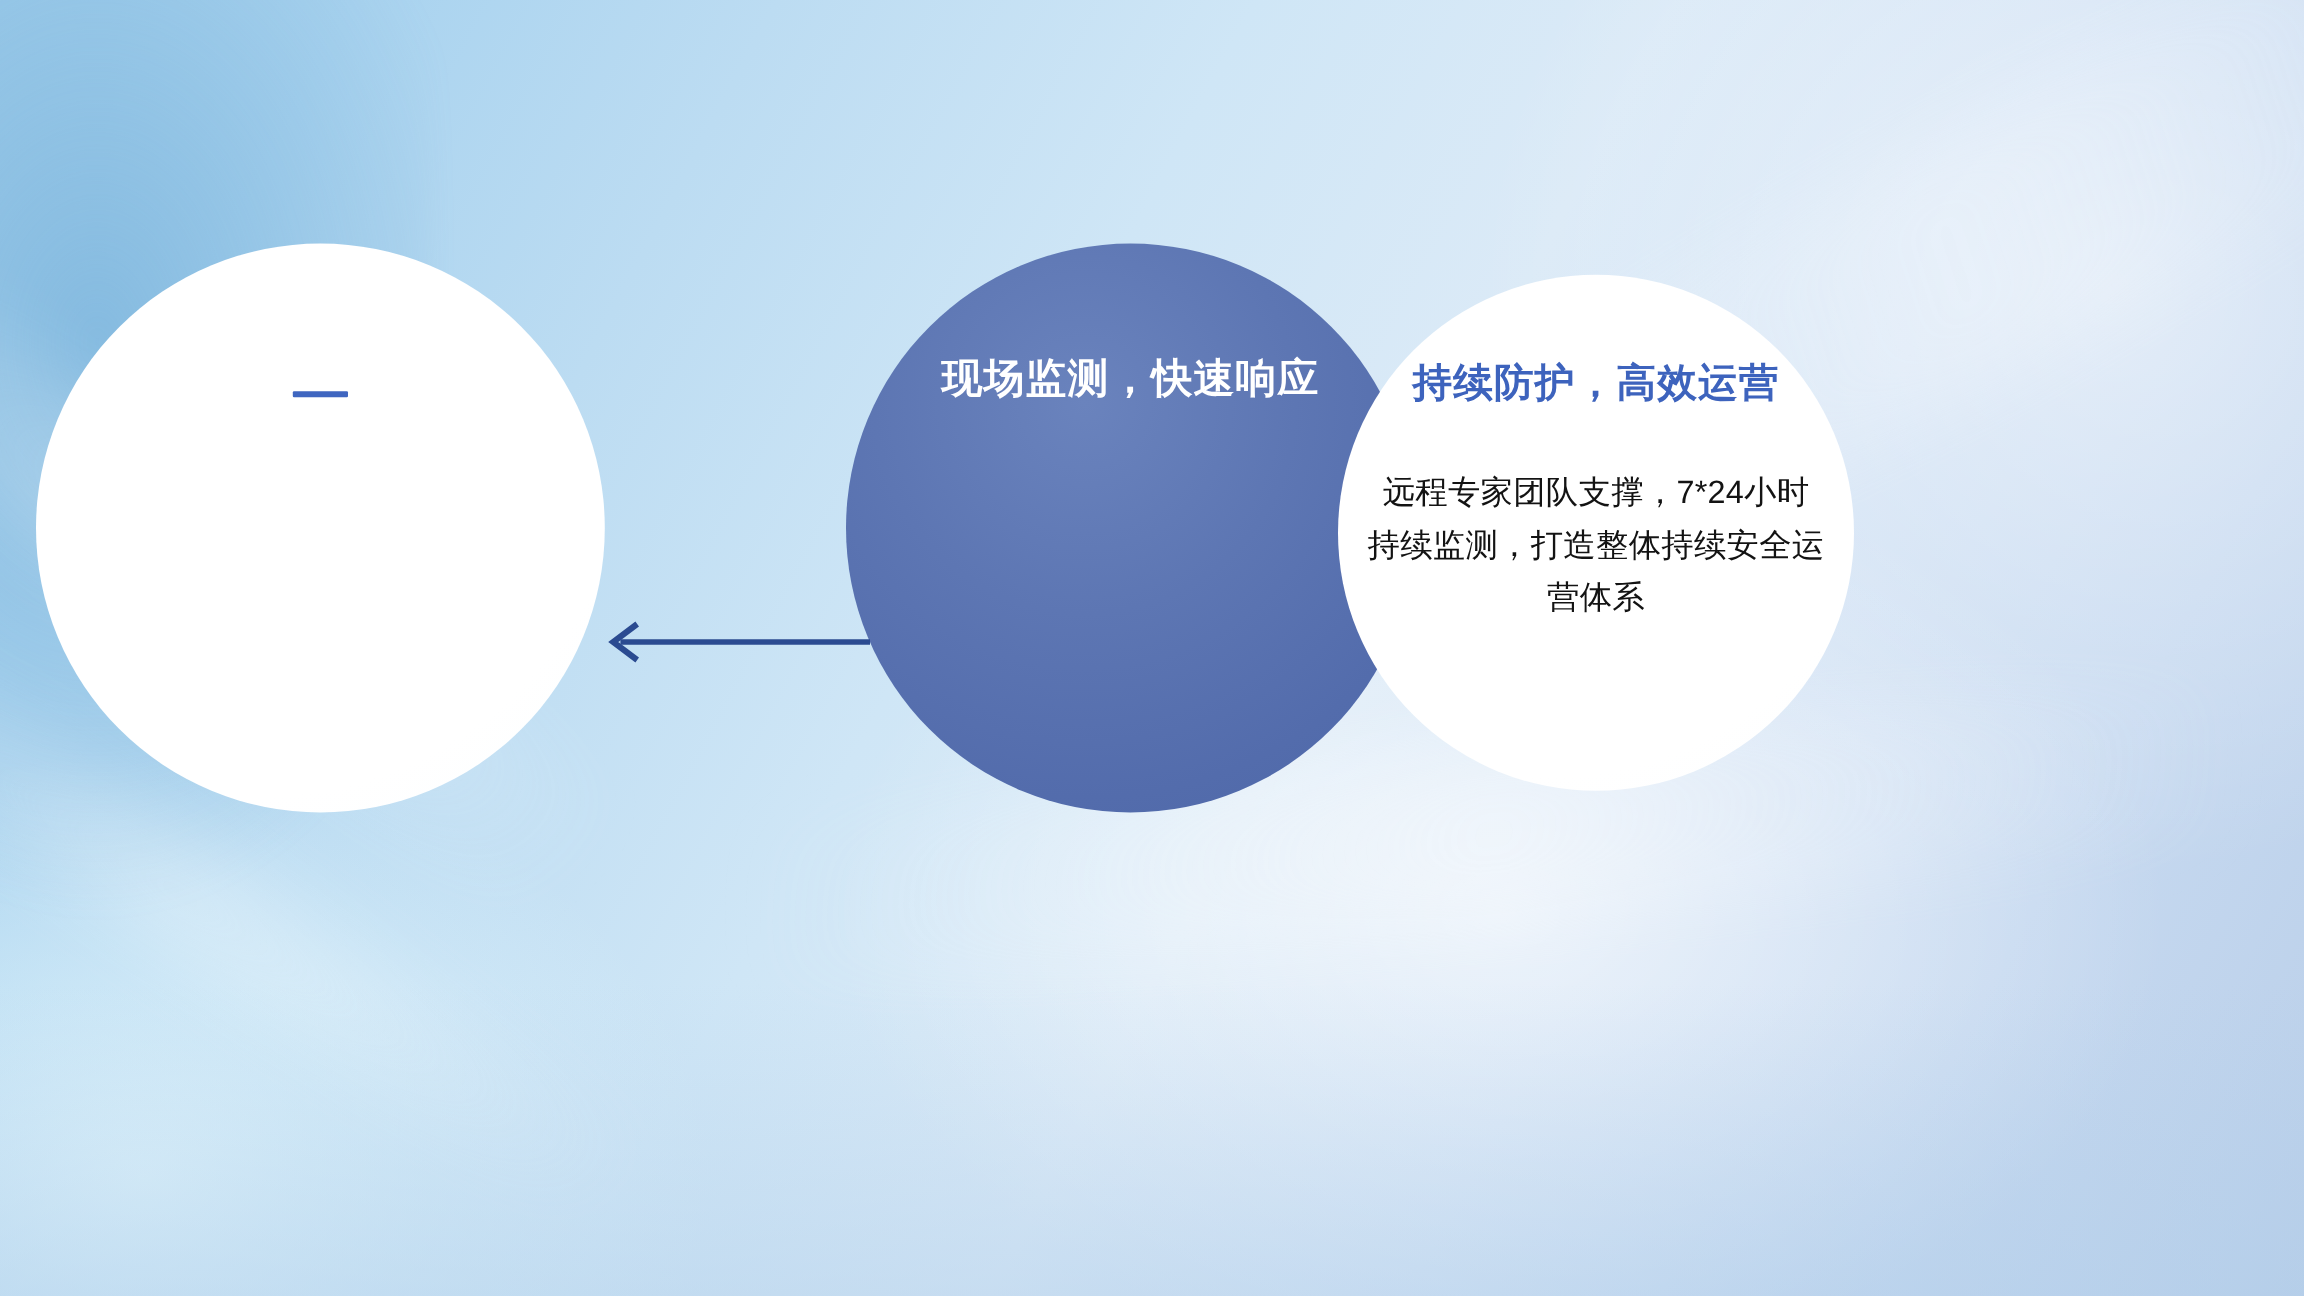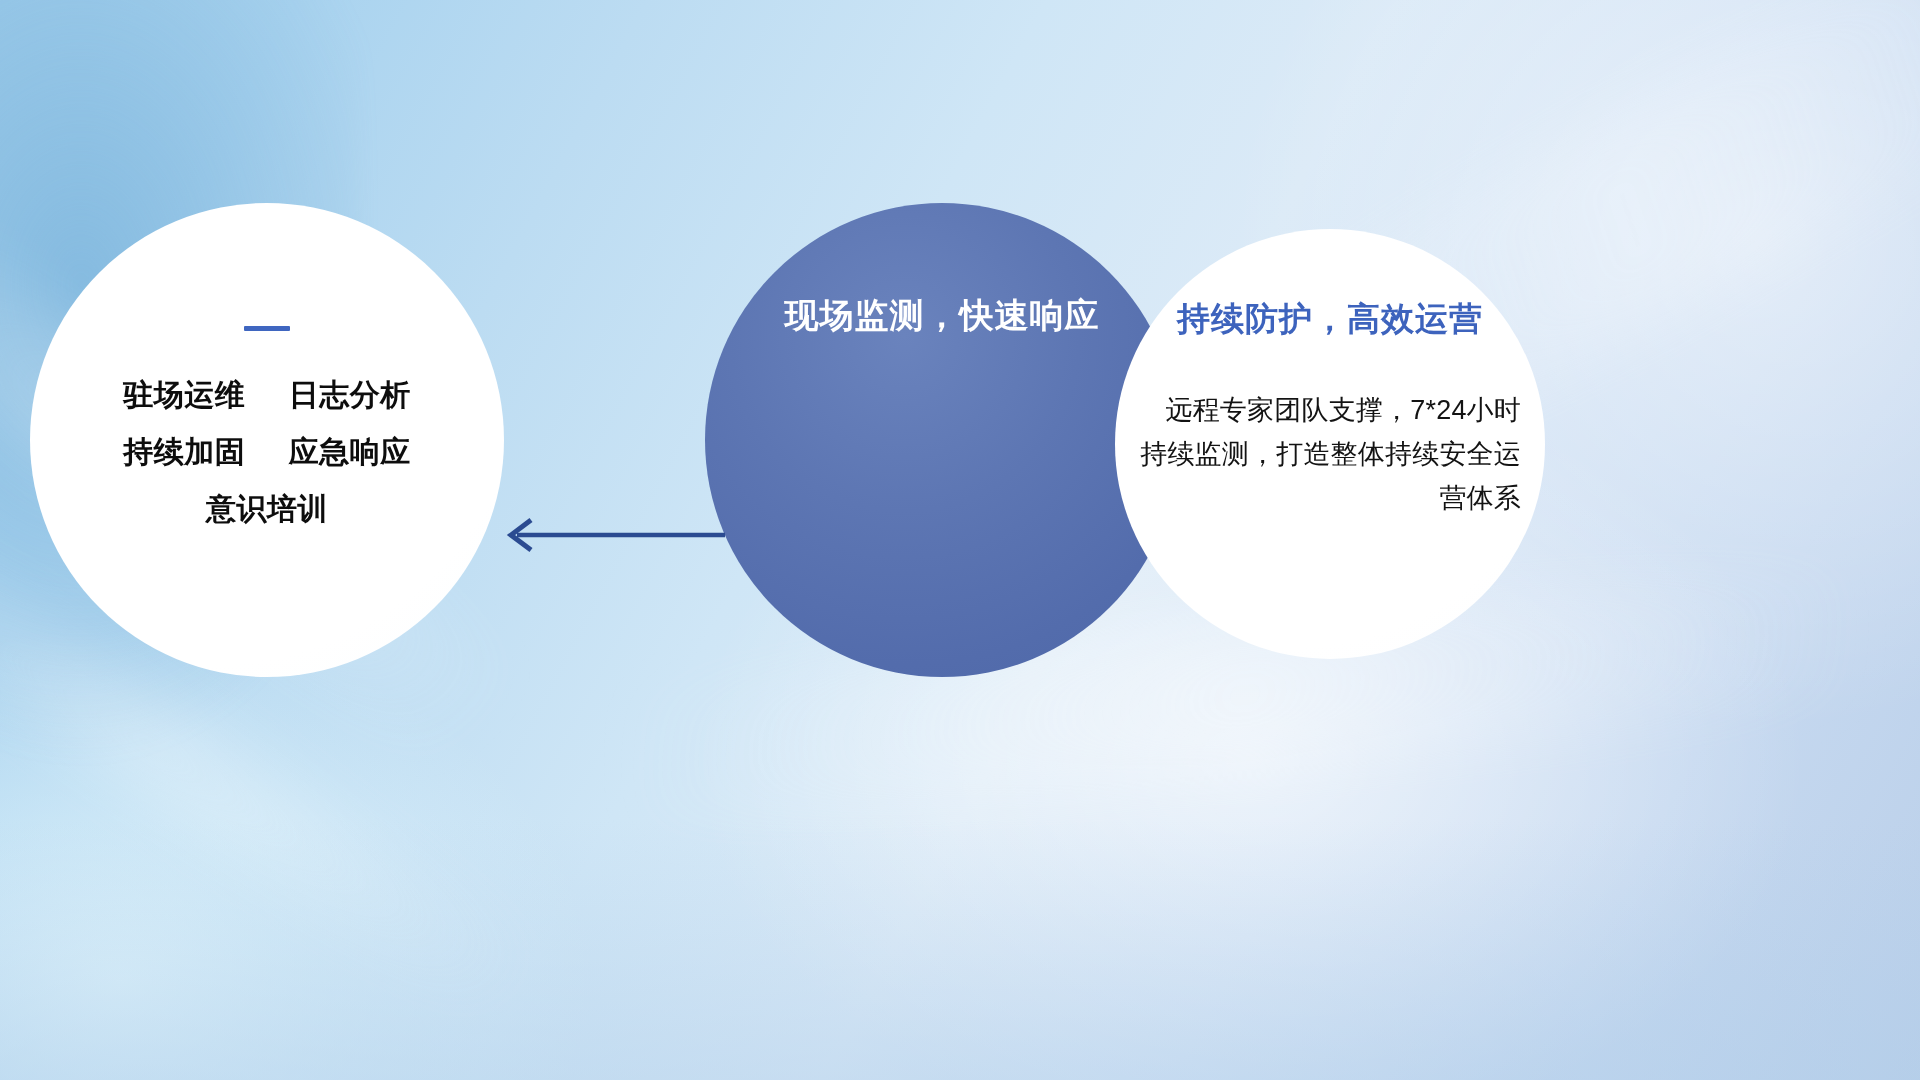--- a/index.html
+++ b/index.html
@@ -127,21 +127,21 @@
     margin-top:68px;
     color:#3d63bd;
     font-weight:bold;
     font-size:33px;
     letter-spacing:1px;
     white-space:nowrap;
   }
   #circle-right .right-body {
     margin-top:46px;
     width:382px;
-    text-align:right;
+    text-align:center;
     color:#131313;
     font-size:27px;
     line-height:44px;
     letter-spacing:0.2px;
   }
 
   
   #connector-arrow {
     position:absolute;
     left:495px; top:515px;
@@ -156,35 +156,20 @@
 
   <div class="dark-wash"></div>
   <div class="streak streak-a"></div>
   <div class="streak streak-b"></div>
   <div class="streak streak-c"></div>
   <div class="streak streak-d"></div>
   <div class="bottom-wash"></div>
 
   <div class="circle" id="circle-left">
     <div class="dash"></div>
-    <div class="left-lines">
-      <div class="pair">
-        <span>驻场运维</span>
-        <span class="gap"></span>
-        <span>日志分析</span>
-      </div>
-      <div class="pair">
-        <span>持续加固</span>
-        <span class="gap"></span>
-        <span>应急响应</span>
-      </div>
-      <div class="pair">
-        <span>意识培训</span>
-      </div>
-    </div>
   </div>
 
   <div class="circle" id="circle-middle">
     <div class="mid-title">现场监测，快速响应</div>
   </div>
 
   <div class="circle" id="circle-right">
     <div class="right-title">持续防护，高效运营</div>
     <div class="right-body">远程专家团队支撑，7*24小时持续监测，打造整体持续安全运营体系</div>
   </div>

